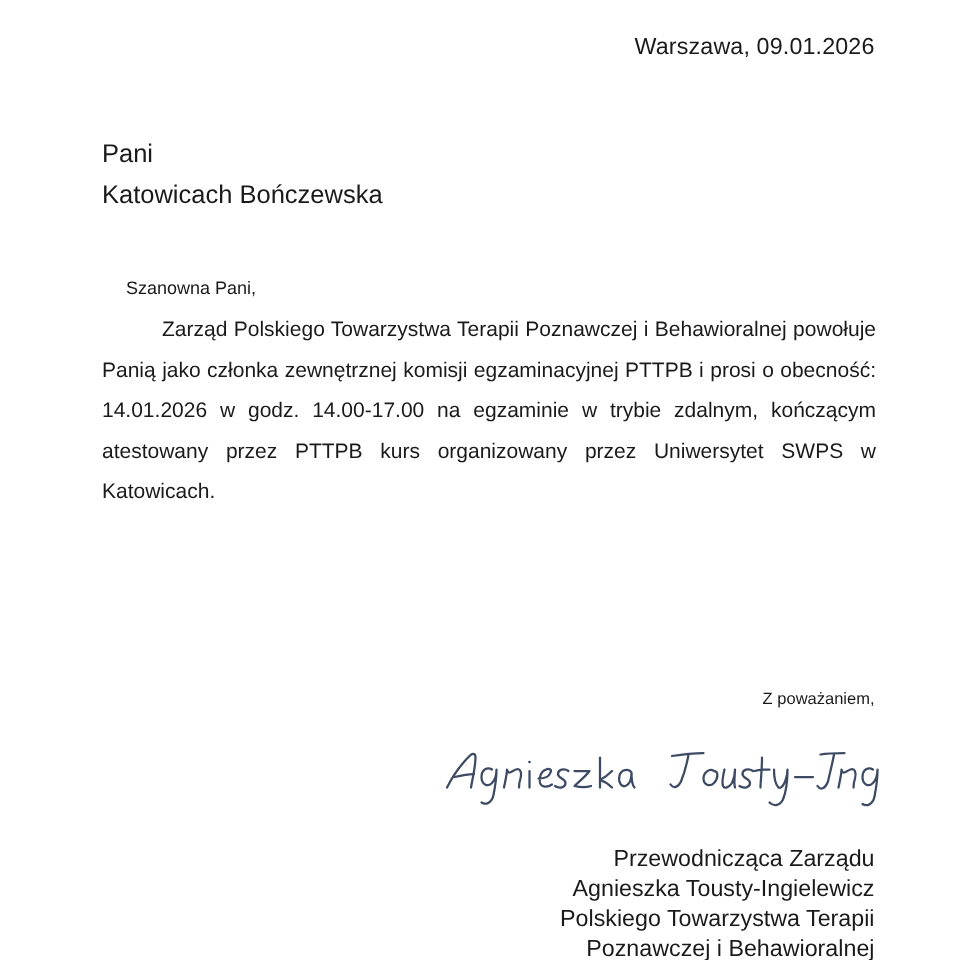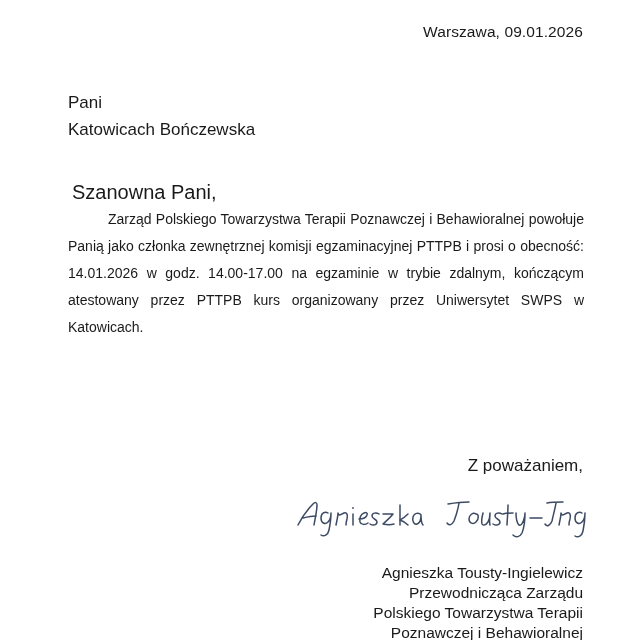--- a/index.html
+++ b/index.html
@@ -45,23 +45,23 @@
     line-height: 27px;
   }
   .addressee div {
     white-space: nowrap;
   }
 
   
   .salutation {
     position: absolute;
     top: 179px;
-    left: 72px;
+    left: 84px;
     width: 515px;
-    font-size: 20px;
+    font-size: 12px;
     line-height: 27px;
   }
 
   
   .body-paragraph {
     position: absolute;
     top: 206px;
     left: 68px;
     width: 516px;
     font-size: 14px;
@@ -72,21 +72,21 @@
     hyphens: none;
   }
 
   
   .closing {
     position: absolute;
     top: 455px;
     left: 68px;
     width: 515px;
     text-align: right;
-    font-size: 17px;
+    font-size: 11px;
     line-height: 22px;
   }
 
   
   .signature-wrap {
     position: absolute;
     top: 487px;
     left: 292px;
     width: 295px;
     height: 55px;
@@ -177,19 +177,19 @@
 
         <path d="M290 26 C287 24, 283 26, 283 31 C283 36, 287 38, 290 35 C292 33, 293 29, 293 26 C293 31, 292 39, 291 44 C290 49, 286 51, 283 49"></path>
       </g>
       <g fill="none" stroke="#3c4a63" stroke-width="1.4" stroke-linecap="round" stroke-linejoin="round" transform="translate(0,0)">
         
       </g>
     </svg>
   </div>
 
   <div class="signature-block">
+    <div>Przewodnicząca Zarządu</div>
     <div>Agnieszka Tousty-Ingielewicz</div>
-    <div>Przewodnicząca Zarządu</div>
     <div>Polskiego Towarzystwa Terapii</div>
     <div>Poznawczej i Behawioralnej</div>
   </div>
 
 </div>
 
 </body></html>

